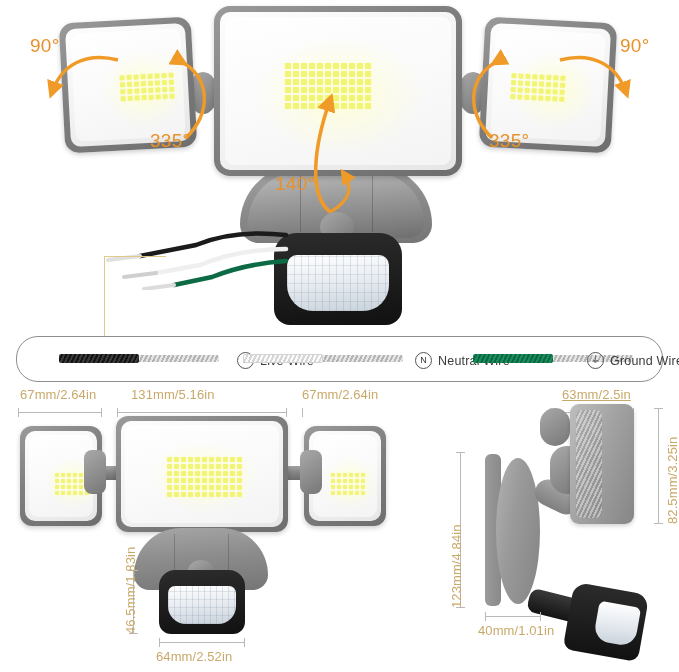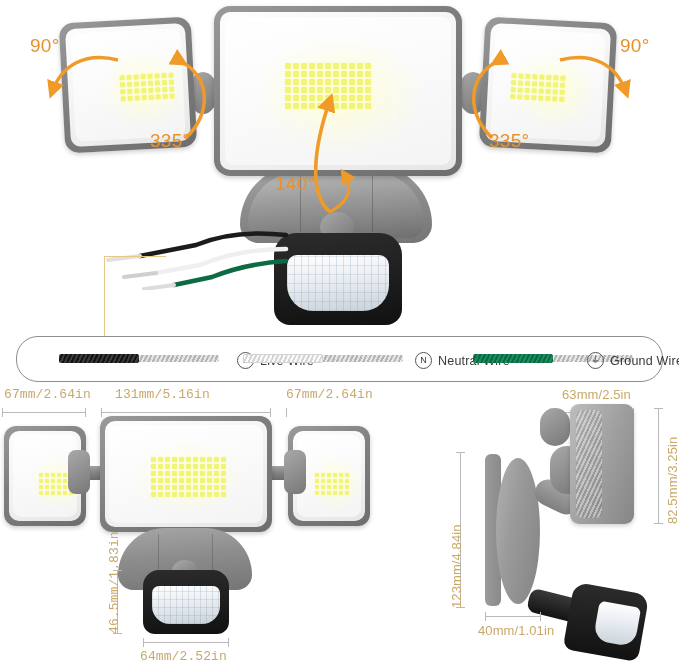--- a/index.html
+++ b/index.html
@@ -319,21 +319,21 @@
     <div class="cable" style="left:456px;top:17px;width:160px;">
       <div class="bare" style="left:76px;width:84px;"></div>
       <div class="jacket hatch-green" style="width:80px;"></div>
     </div>
     <div class="legend-item" style="left:570px;top:15px;">
       <span class="sym">⏚</span>
       <span class="legend-text">Ground Wire</span>
     </div>
   </div>
 
-  <div class="abs" style="left:0;top:388px;width:400px;height:284px;font-family:Liberation Mono, monospace;">
+  <div class="abs" style="left:16px;top:388px;width:400px;height:284px;">
 
     <div class="dim-label" style="left:4px;top:0px;">67mm/2.64in</div>
     <div class="dim-label" style="left:115px;top:0px;">131mm/5.16in</div>
     <div class="dim-label" style="left:286px;top:0px;">67mm/2.64in</div>
 
     <div class="dim-h" style="left:2px;top:24px;width:84px;"></div>
     <div class="dim-h" style="left:101px;top:24px;width:170px;"></div>
     <div class="tick-v" style="left:286px;top:20px;height:9px;"></div>
 
     <div class="head" style="left:4px;top:38px;width:82px;height:100px;border-radius:12px;">
@@ -494,21 +494,21 @@
 
     <div class="dim-v" style="left:117px;top:182px;height:64px;"></div>
     <div class="dim-label vert" style="left:108px;top:246px;transform:rotate(-90deg);">46.5mm/1.83in</div>
 
     <div class="dim-h" style="left:143px;top:254px;width:86px;"></div>
     <div class="dim-label" style="left:140px;top:262px;">64mm/2.52in</div>
   </div>
 
   <div class="abs" style="left:400px;top:388px;width:279px;height:284px;">
 
-    <div class="dim-label" style="left:162px;top:0px;">63mm/2.5in</div>
+    <div class="dim-label" style="left:162px;top:0px;text-decoration:underline;">63mm/2.5in</div>
     <div class="dim-h" style="left:150px;top:24px;width:84px;"></div>
 
     <div class="dim-v" style="left:258px;top:20px;height:116px;"></div>
     <div class="dim-label vert" style="left:266px;top:136px;transform:rotate(-90deg);">82.5mm/3.25in</div>
 
     <div class="dim-v" style="left:60px;top:64px;height:156px;"></div>
     <div class="dim-label vert" style="left:50px;top:220px;transform:rotate(-90deg);">123mm/4.84in</div>
 
     <div class="abs" style="left:85px;top:66px;width:16px;height:152px;border-radius:6px;
                 background:linear-gradient(90deg,#9b9b9b,#8a8a8a);"></div>

